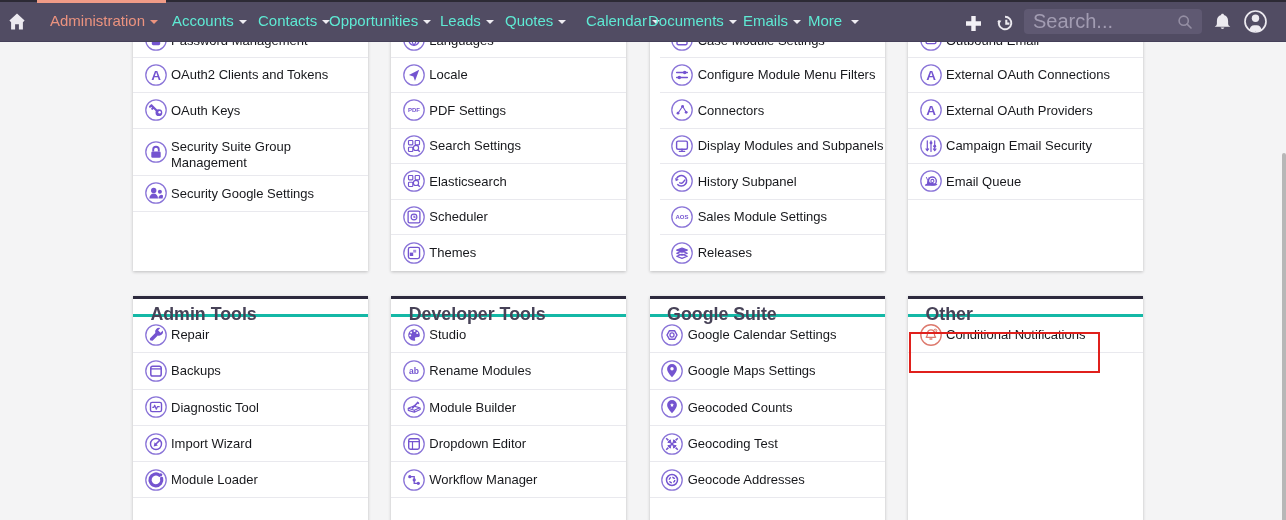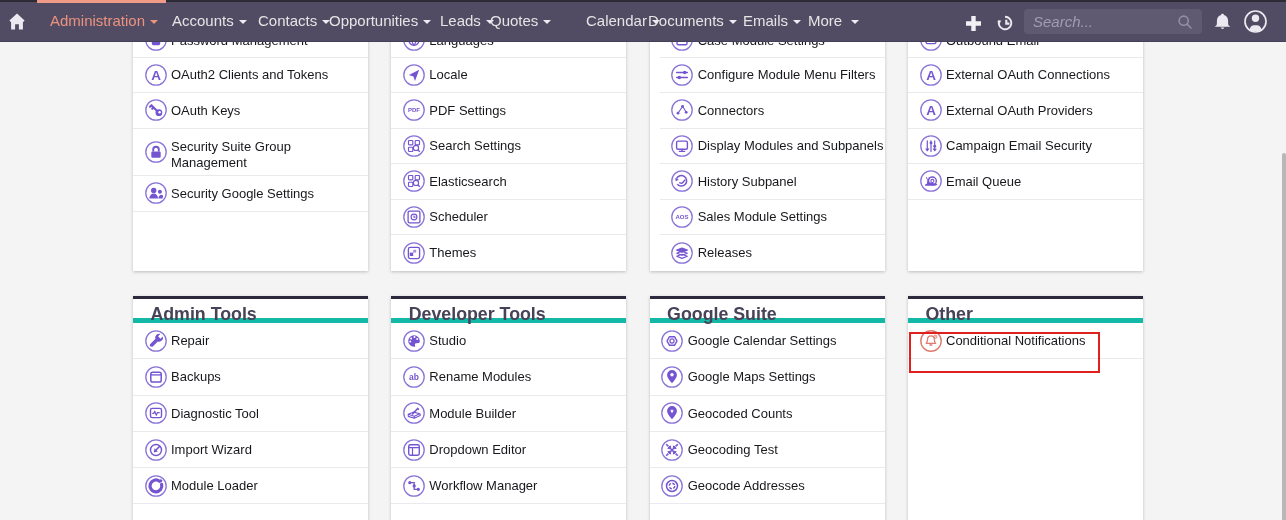--- a/index.html
+++ b/index.html
@@ -4,38 +4,38 @@
 <style>
 * { margin:0; padding:0; box-sizing:border-box; }
 html,body { width:1286px; height:520px; overflow:hidden; background:#f4f4f5;
   font-family:"Liberation Sans",sans-serif; }
 #stage { position:relative; width:1286px; height:520px; }
 
 
 .card { position:absolute; width:235px; background:#fff;
   box-shadow:0 1px 3px rgba(0,0,0,.22); }
 .card2 { border-top:3px solid #2d2a3e; }
-.hd { height:24px; line-height:31.5px; padding-left:17.4px; font-size:17.8px;
-  font-weight:bold; color:#474257; border-bottom:5px solid #14b8a6; }
+.hd { height:18px; line-height:31.5px; padding-left:17.4px; font-size:17.8px;
+  font-weight:bold; color:#474257; border-bottom:3px solid #14b8a6; }
 .it { display:flex; align-items:center; padding-left:11.5px;
   border-bottom:1px solid #e9e9ee; height:35.5px; font-size:13px; color:#17181c; }
 .it.t2 { height:47.5px; }
 .it.r2 { height:36.3px; }
 .it.nb { border-bottom:none;text-align:right; }
 .it svg { width:22px; height:22px; flex:0 0 22px; margin-right:4.5px; }
 .oc { fill:none; stroke:#8a74d8; stroke-width:1.3; }
 .cut svg, .cut .tx { position:relative; top:1px; }
 .it .tx { white-space:nowrap; }
 
 
 #nav { position:absolute; top:0; left:0; width:1286px; height:42px; background:#514c63; z-index:10; border-bottom:1px solid #454059; box-sizing:border-box; }
 #navtop { position:absolute; top:0; left:0; width:1286px; height:2px; background:#2c2a35; z-index:11; }
 #admtab { position:absolute; top:0; left:37px; width:129px; height:3px; background:#f09b87; z-index:12; }
 .nvi { position:absolute; top:0; height:41px; display:flex; align-items:center;
-  font-size:15px; color:#e5e5e5; white-space:nowrap; }
+  font-size:15px; color:#5eead4; white-space:nowrap; }
 .nvi .car { width:0; height:0; border-left:4px solid transparent;
   border-right:4px solid transparent; border-top:4px solid #efedf3; margin-left:5px; margin-top:2px;}
 .nvi.adm { color:#ec937f; }
 .nvi.adm .car { border-top-color:#ec937f; }
 
 
 #sbthumb { position:absolute; left:1281.5px; top:153px; width:4px; height:380px;
   background:#b7b7b7; border-radius:2px; z-index:20; }
 </style>
 </head>
@@ -437,38 +437,38 @@
 
 <div id="nav">
   <svg style="position:absolute;left:9px;top:13px" width="16" height="17" viewBox="0 0 16 17">
     <path d="M8 0.5 L15.6 7.6 L13.9 9.3 L13.9 16.5 L9.9 16.5 L9.9 11.3 L6.1 11.3 L6.1 16.5 L2.1 16.5 L2.1 9.3 L0.4 7.6 Z" fill="#eceaf0"></path>
   </svg>
   <div class="nvi adm" style="left:50px">Administration<span class="car"></span></div>
   <div class="nvi" style="left:172px">Accounts<span class="car"></span></div>
   <div class="nvi" style="left:258px">Contacts<span class="car"></span></div>
   <div class="nvi" style="left:329px">Opportunities<span class="car"></span></div>
   <div class="nvi" style="left:440px">Leads<span class="car"></span></div>
-  <div class="nvi" style="left:490px">Quotes<span class="car"></span></div>
+  <div class="nvi" style="left:505px">Quotes<span class="car"></span></div>
   <div class="nvi" style="left:586px">Calendar<span class="car"></span></div>
   <div class="nvi" style="left:648px">Documents<span class="car"></span></div>
   <div class="nvi" style="left:743px">Emails<span class="car"></span></div>
   <div class="nvi" style="left:808px">More<span class="car" style="margin-left:9px"></span></div>
 
   <svg style="position:absolute;left:966px;top:16px" width="15" height="15" viewBox="0 0 15 15">
     <path d="M5.3 0 h4.4 v5.3 h5.3 v4.4 h-5.3 v5.3 h-4.4 v-5.3 h-5.3 v-4.4 h5.3 z" fill="#f2f0f5"></path>
   </svg>
 
   <svg style="position:absolute;left:997px;top:15px" width="16" height="16" viewBox="0 0 16 16">
     <path d="M 8 1.7 A 6.3 6.3 0 1 1 2.3 5.4" fill="none" stroke="#eceaf0" stroke-width="1.9"></path>
     <path d="M 0.3 5.9 l 4.1 -0.5 l -2.2 3.8 z" fill="#eceaf0"></path>
     <path d="M9.3 4.7 v3.9 h3.1" fill="none" stroke="#eceaf0" stroke-width="2.1"></path>
   </svg>
 
   <div style="position:absolute;left:1023.5px;top:9px;width:178px;height:25px;background:#5f5972;border-radius:4px;"></div>
-  <div style="position:absolute;left:1033px;top:9px;height:35px;line-height:25px;font-size:15px;color:#a29cb2;font-style:italic;">Search...</div>
+  <div style="position:absolute;left:1033px;top:9px;height:35px;line-height:25px;font-size:20px;color:#a29cb2;">Search...</div>
   <svg style="position:absolute;left:1178px;top:14.5px" width="14" height="14" viewBox="0 0 14 14">
     <circle cx="5.7" cy="5.7" r="4.6" fill="none" stroke="#948ea3" stroke-width="1.6"></circle>
     <path d="M9.1 9.1 L13 13" stroke="#948ea3" stroke-width="1.6" stroke-linecap="round"></path>
   </svg>
 
   <svg style="position:absolute;left:1213.5px;top:13px" width="17" height="18" viewBox="0 0 17 18">
     <path d="M8.5 0.8 c0.9 0 1.4 0.5 1.4 1.3 c2.6 0.6 4.2 2.8 4.2 5.9 v2.6 c0 1.7 0.8 2.4 2.2 3.2 h-15.6 c1.4 -0.8 2.2 -1.5 2.2 -3.2 v-2.6 c0 -3.1 1.6 -5.3 4.2 -5.9 c0 -0.8 0.5 -1.3 1.4 -1.3 z" fill="#eceaf0"></path>
     <path d="M6.6 14.6 a1.95 1.85 0 0 0 3.8 0 z" fill="#eceaf0"></path>
   </svg>
 

